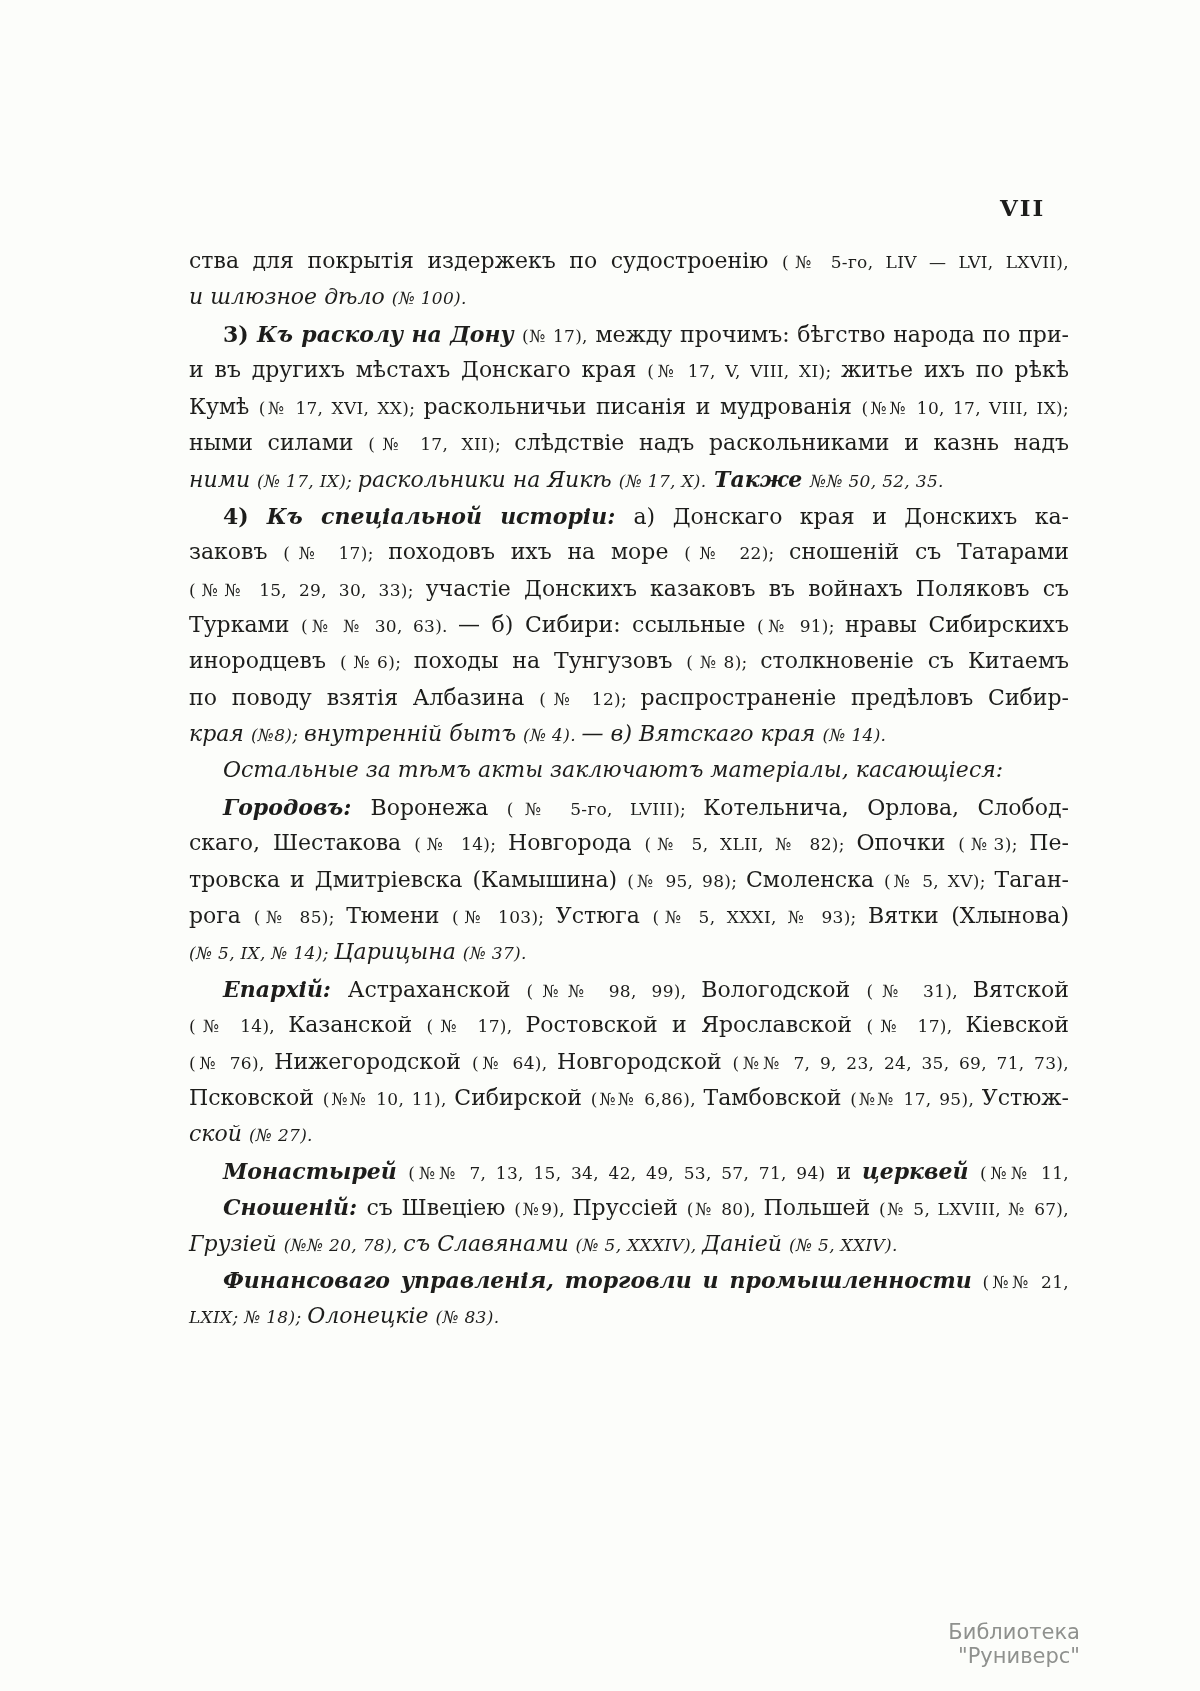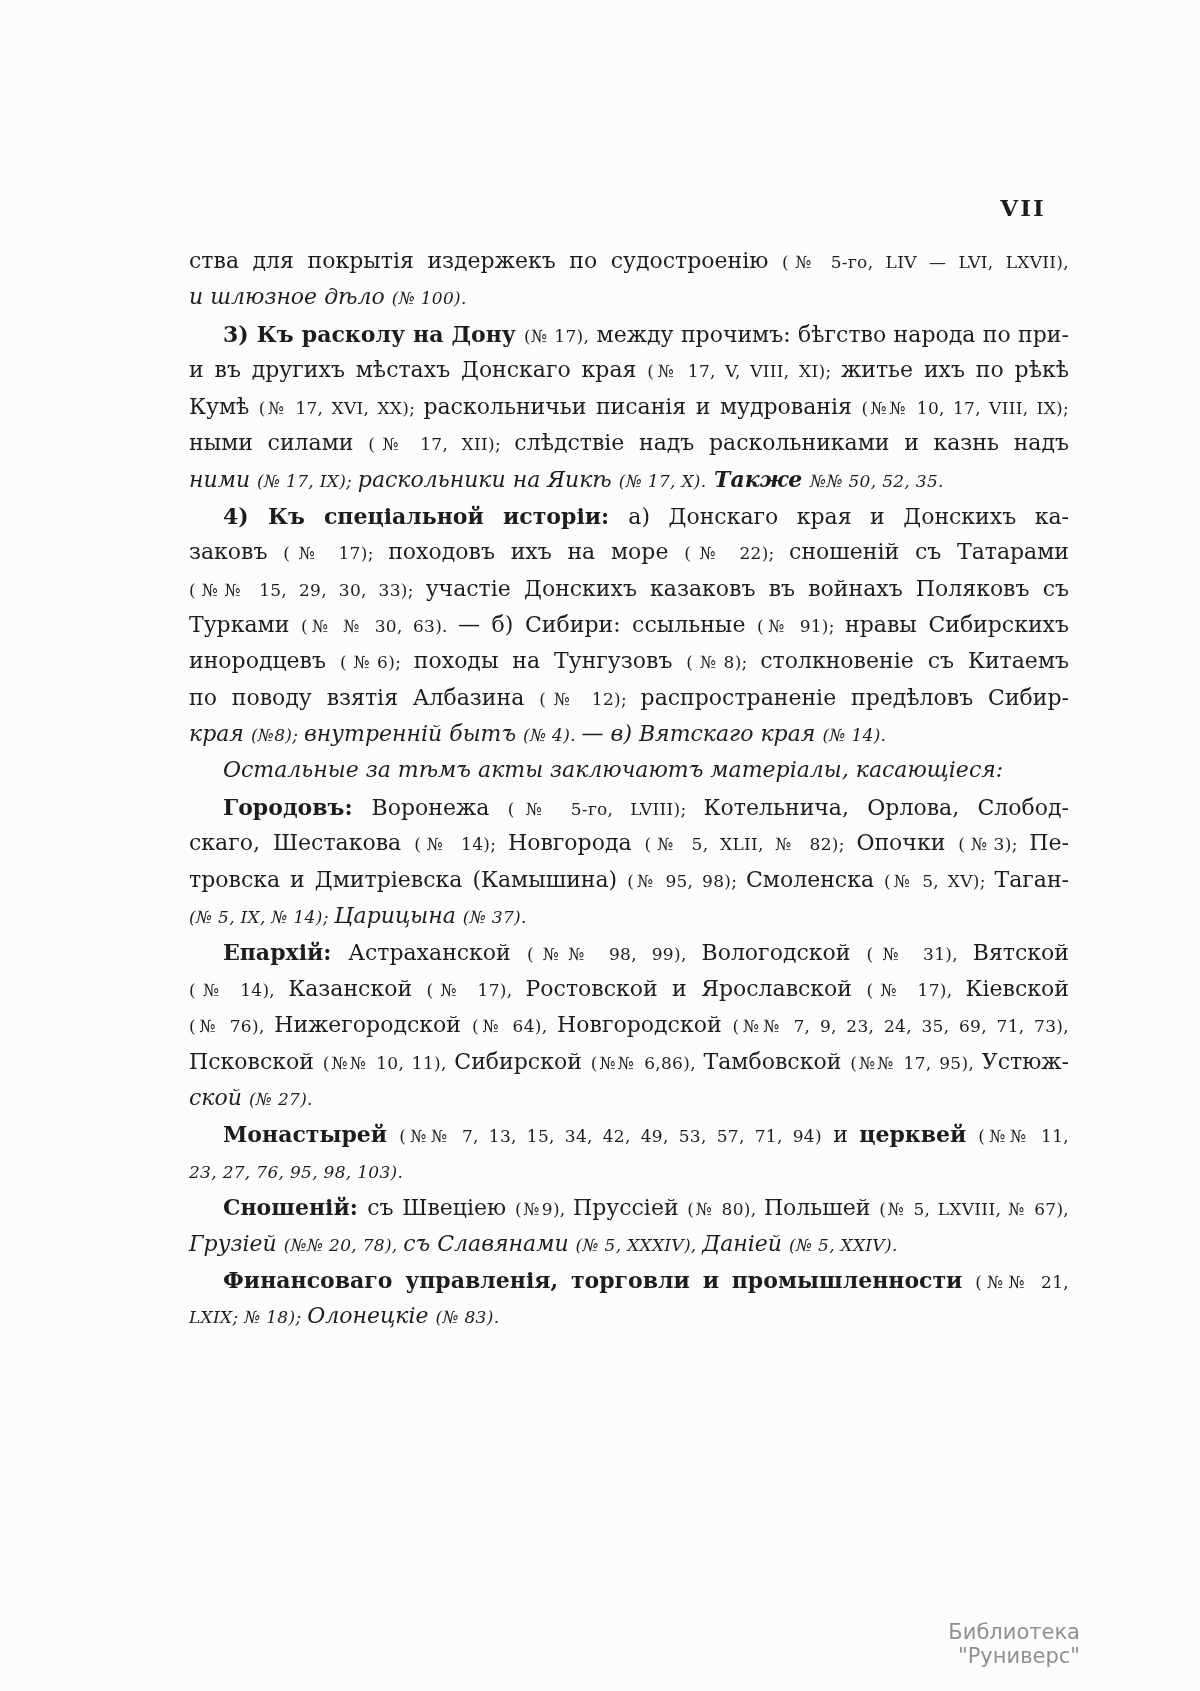--- a/index.html
+++ b/index.html
@@ -13,21 +13,21 @@
     background: #fcfdfa;
     overflow: hidden;
     font-family: "DejaVu Serif", "Liberation Serif", serif;
     color: #1d1d1b;
   }
   .page-number {
     position: absolute;
     top: 194px;
     left: 1000px;
     width: 46px;
-    text-align: center;
+    text-align: left;
     font-size: 23px;
     letter-spacing: 2px;
     font-weight: bold;
   }
   .text-block {
     position: absolute;
     left: 166px;
     top: 243px;
     width: 880px;
     font-size: 22px;
@@ -43,21 +43,21 @@
   }
   .line.last {
     text-align-last: left;
     font-style: italic;
   }
   .line.indent {
     text-indent: 34px;
   }
   .seg-plain { font-weight: normal; }
   .seg-b  { font-weight: bold; }
-  .seg-bi { font-weight: bold; }
+  .seg-bi { font-weight: bold; font-style: italic; }
   .seg-ref {
     font-size: 17px;
     letter-spacing: 0.3px;
   }
   .watermark {
     position: absolute;
     top: 1620px;
     left: 828px;
     width: 252px;
     text-align: right;
@@ -84,28 +84,28 @@
       <div class="line"><span class="seg-plain">заковъ </span><span class="seg-ref">(№ 17); </span><span class="seg-plain">походовъ ихъ на море </span><span class="seg-ref">(№ 22); </span><span class="seg-plain">сношеній съ Татарами</span></div>
       <div class="line"><span class="seg-ref">(№№ 15, 29, 30, 33); </span><span class="seg-plain">участіе Донскихъ казаковъ въ войнахъ Поляковъ съ</span></div>
       <div class="line"><span class="seg-plain">Турками </span><span class="seg-ref">(№ № 30, 63). </span><span class="seg-plain">— б) Сибири: ссыльные </span><span class="seg-ref">(№ 91); </span><span class="seg-plain">нравы Сибирскихъ</span></div>
       <div class="line"><span class="seg-plain">инородцевъ </span><span class="seg-ref">(№6); </span><span class="seg-plain">походы на Тунгузовъ </span><span class="seg-ref">(№8); </span><span class="seg-plain">столкновеніе съ Китаемъ</span></div>
       <div class="line"><span class="seg-plain">по поводу взятія Албазина </span><span class="seg-ref">(№ 12); </span><span class="seg-plain">распространеніе предѣловъ Сибир-</span></div>
       <div class="line last"><span class="seg-plain">края </span><span class="seg-ref">(№8); </span><span class="seg-plain">внутренній бытъ </span><span class="seg-ref">(№ 4). </span><span class="seg-plain">— в) Вятскаго края </span><span class="seg-ref">(№ 14).</span></div>
       <div class="line last indent"><span class="seg-plain">Остальные за тѣмъ акты заключаютъ матеріалы, касающіеся:</span></div>
       <div class="line indent"><span class="seg-bi">Городовъ: </span><span class="seg-plain">Воронежа </span><span class="seg-ref">(№ 5-го, LVIII); </span><span class="seg-plain">Котельнича, Орлова, Слобод-</span></div>
       <div class="line"><span class="seg-plain">скаго, Шестакова </span><span class="seg-ref">(№ 14); </span><span class="seg-plain">Новгорода </span><span class="seg-ref">(№ 5, XLII, № 82); </span><span class="seg-plain">Опочки </span><span class="seg-ref">(№3); </span><span class="seg-plain">Пе-</span></div>
       <div class="line"><span class="seg-plain">тровска и Дмитріевска (Камышина) </span><span class="seg-ref">(№ 95, 98); </span><span class="seg-plain">Смоленска </span><span class="seg-ref">(№ 5, XV); </span><span class="seg-plain">Таган-</span></div>
+      <div class="line"><span class="seg-plain">рога </span><span class="seg-ref">(№ 85); </span><span class="seg-plain">Тюмени </span><span class="seg-ref">(№ 103); </span><span class="seg-plain">Устюга </span><span class="seg-ref">(№ 5, XXXI, № 93); </span><span class="seg-plain">Вятки (Хлынова)</span></div>
       <div class="line last"><span class="seg-ref">(№ 5, IX, № 14); </span><span class="seg-plain">Царицына </span><span class="seg-ref">(№ 37).</span></div>
       <div class="line indent"><span class="seg-bi">Епархій: </span><span class="seg-plain">Астраханской </span><span class="seg-ref">(№№ 98, 99), </span><span class="seg-plain">Вологодской </span><span class="seg-ref">(№ 31), </span><span class="seg-plain">Вятской</span></div>
       <div class="line"><span class="seg-ref">(№ 14), </span><span class="seg-plain">Казанской </span><span class="seg-ref">(№ 17), </span><span class="seg-plain">Ростовской и Ярославской </span><span class="seg-ref">(№ 17), </span><span class="seg-plain">Кіевской</span></div>
       <div class="line"><span class="seg-ref">(№ 76), </span><span class="seg-plain">Нижегородской </span><span class="seg-ref">(№ 64), </span><span class="seg-plain">Новгородской </span><span class="seg-ref">(№№ 7, 9, 23, 24, 35, 69, 71, 73),</span></div>
       <div class="line"><span class="seg-plain">Псковской </span><span class="seg-ref">(№№ 10, 11), </span><span class="seg-plain">Сибирской </span><span class="seg-ref">(№№ 6,86), </span><span class="seg-plain">Тамбовской </span><span class="seg-ref">(№№ 17, 95), </span><span class="seg-plain">Устюж-</span></div>
       <div class="line last"><span class="seg-plain">ской </span><span class="seg-ref">(№ 27).</span></div>
       <div class="line indent"><span class="seg-bi">Монастырей </span><span class="seg-ref">(№№ 7, 13, 15, 34, 42, 49, 53, 57, 71, 94)</span><span class="seg-plain"> и </span><span class="seg-bi">церквей </span><span class="seg-ref">(№№ 11,</span></div>
-      <div class="line last"><span class="seg-ref">23, 27, 76, 95, 98, 103).</span></div>
       <div class="line indent"><span class="seg-bi">Сношеній: </span><span class="seg-plain">съ Швеціею </span><span class="seg-ref">(№9), </span><span class="seg-plain">Пруссіей </span><span class="seg-ref">(№ 80), </span><span class="seg-plain">Польшей </span><span class="seg-ref">(№ 5, LXVIII, № 67),</span></div>
       <div class="line last"><span class="seg-plain">Грузіей </span><span class="seg-ref">(№№ 20, 78), </span><span class="seg-plain">съ Славянами </span><span class="seg-ref">(№ 5, XXXIV), </span><span class="seg-plain">Даніей </span><span class="seg-ref">(№ 5, XXIV).</span></div>
       <div class="line indent"><span class="seg-bi">Финансоваго управленія, торговли и промышленности </span><span class="seg-ref">(№№ 21,</span></div>
       <div class="line last"><span class="seg-ref">LXIX; № 18); </span><span class="seg-plain">Олонецкіе </span><span class="seg-ref">(№ 83).</span></div>
     </div>
 
   <div class="watermark">Библиотека "Руниверс"</div>
 </div>
 
 </body></html>

